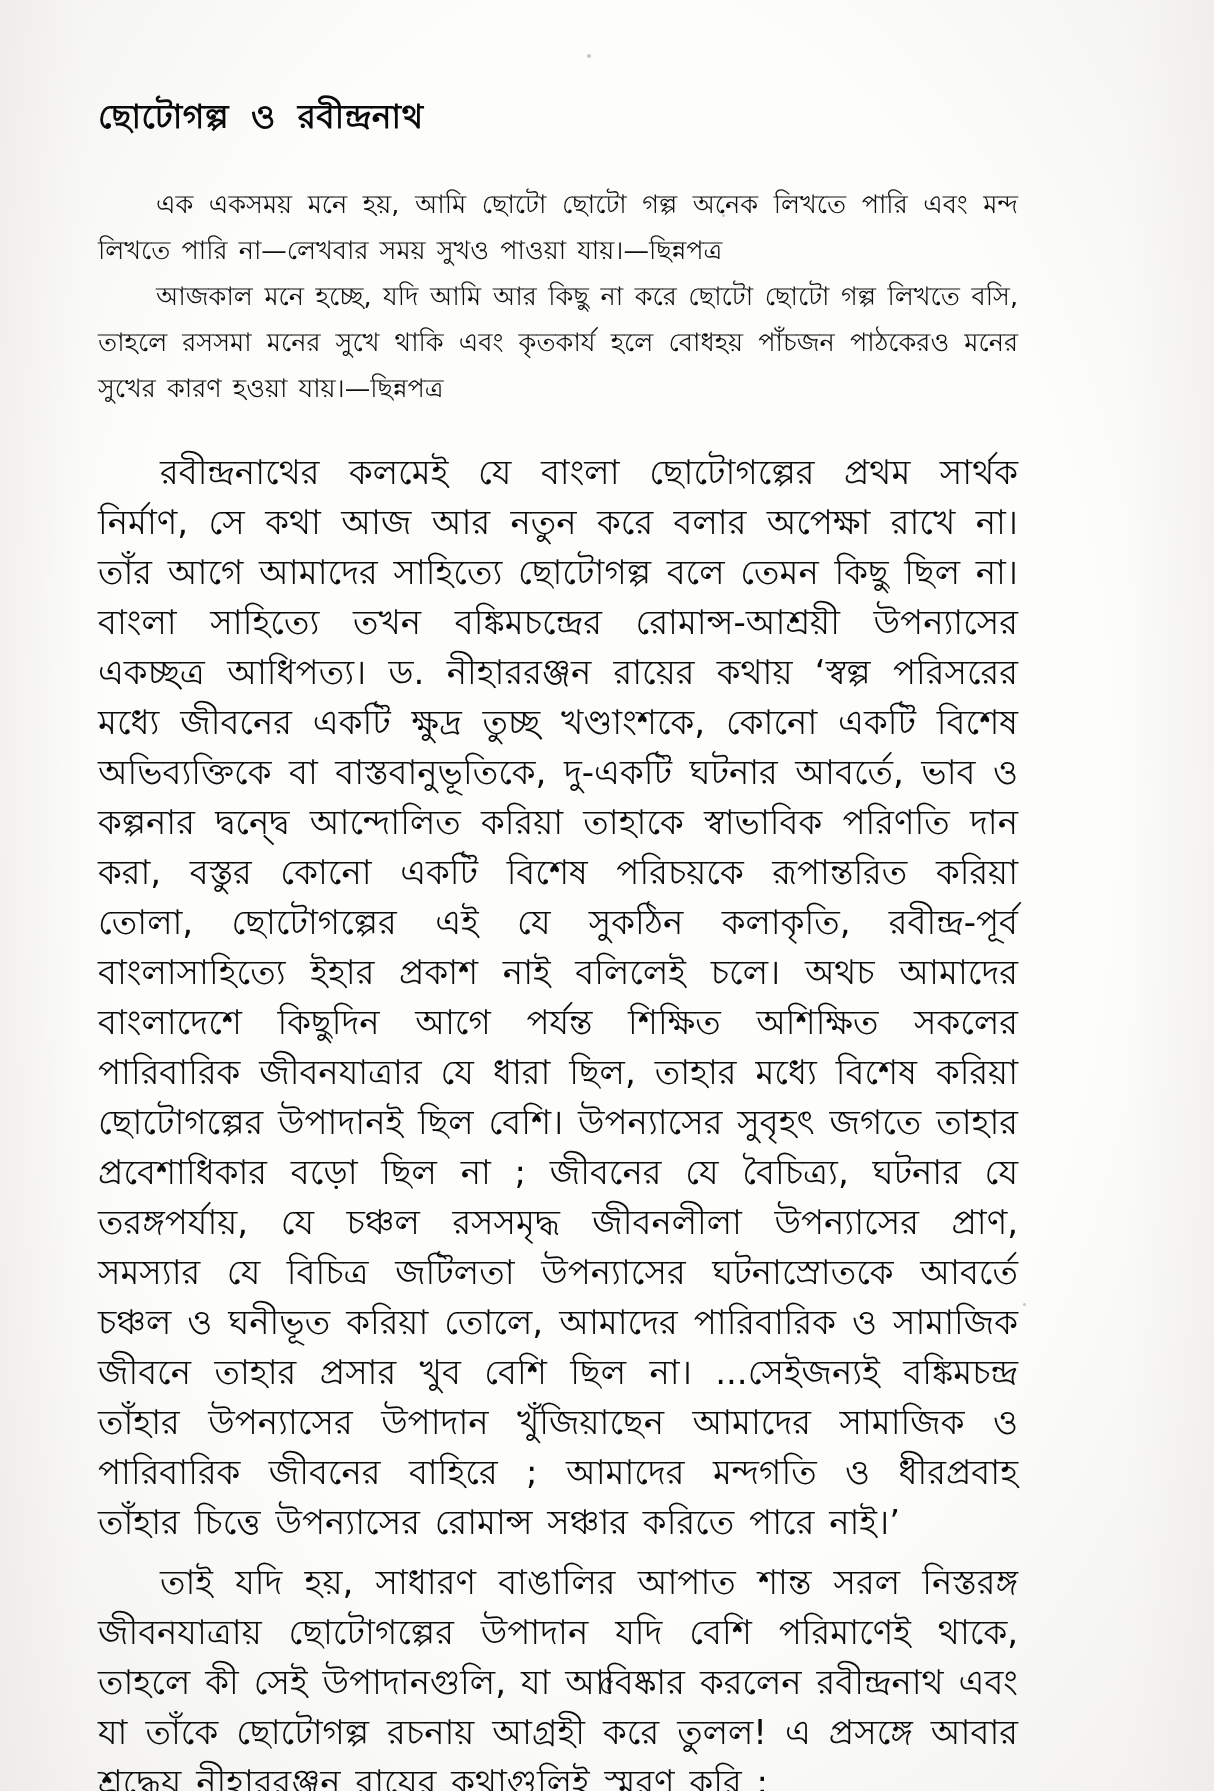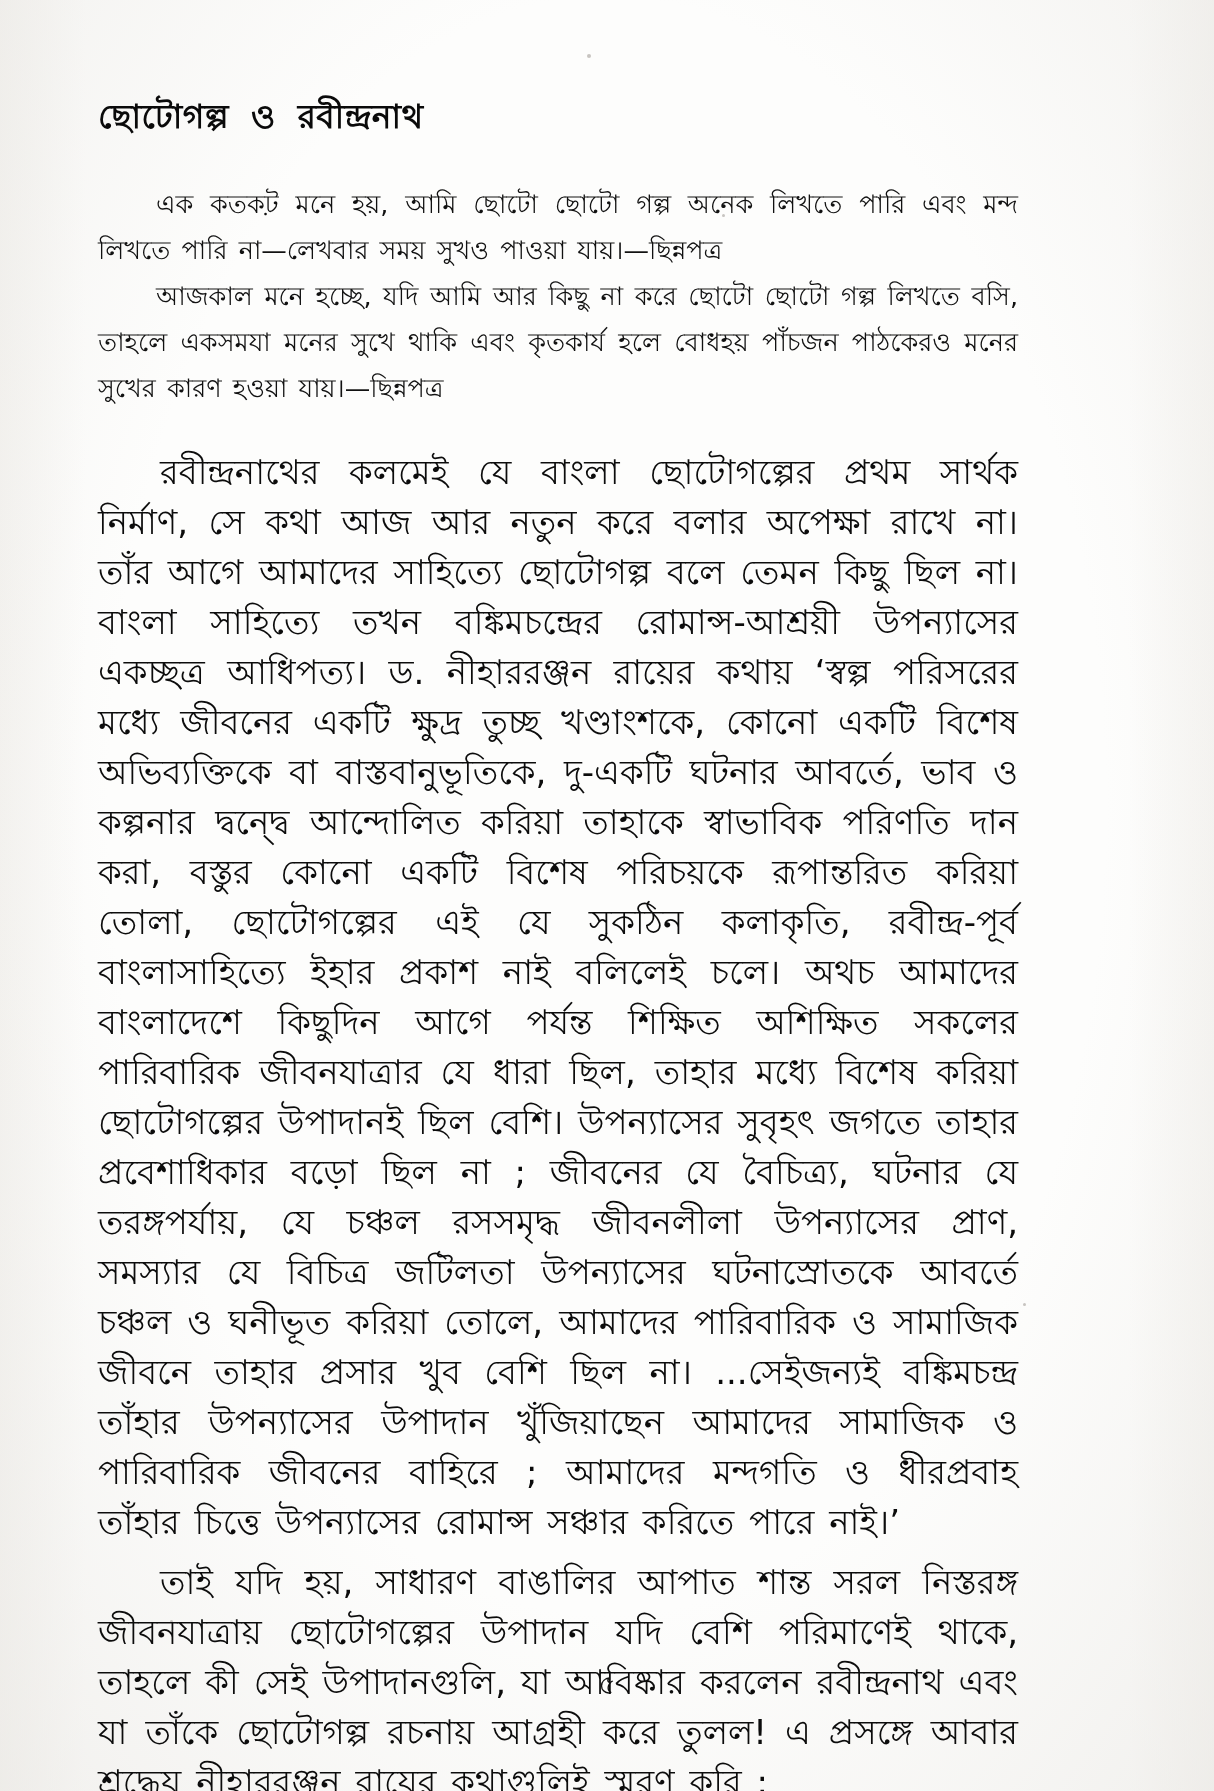--- a/index.html
+++ b/index.html
@@ -110,24 +110,24 @@
   <div class="speck" style="left:1002px; top:1073px; width:3px; height:3px;"></div>
   <div class="speck" style="left:1023px; top:1303px; width:3px; height:3px;"></div>
   <div class="speck" style="left:170px; top:1620px; width:3px; height:3px;"></div>
 
   <div class="content">
 
     <h1 class="doc-title">ছোটোগল্প ও রবীন্দ্রনাথ</h1>
 
     <div class="epigraph-block">
       <div class="epigraph first">
-        <p>এক কতকট় মনে হয়, আমি ছোটো ছোটো গল্প অনেক লিখতে পারি এবং মন্দ লিখতে পারি না—লেখবার সময় সুখও পাওয়া যায়।—ছিন্নপত্র</p>
+        <p>এক একসময় মনে হয়, আমি ছোটো ছোটো গল্প অনেক লিখতে পারি এবং মন্দ লিখতে পারি না—লেখবার সময় সুখও পাওয়া যায়।—ছিন্নপত্র</p>
       </div>
       <div class="epigraph">
-        <p>আজকাল মনে হচ্ছে, যদি আমি আর কিছু না করে ছোটো ছোটো গল্প লিখতে বসি, তাহলে একসমযা মনের সুখে থাকি এবং কৃতকার্য হলে বোধহয় পাঁচজন পাঠকেরও মনের সুখের কারণ হওয়া যায়।—ছিন্নপত্র</p>
+        <p>আজকাল মনে হচ্ছে, যদি আমি আর কিছু না করে ছোটো ছোটো গল্প লিখতে বসি, তাহলে রসসমা মনের সুখে থাকি এবং কৃতকার্য হলে বোধহয় পাঁচজন পাঠকেরও মনের সুখের কারণ হওয়া যায়।—ছিন্নপত্র</p>
       </div>
     </div>
 
     <div class="body-para">
       <p>রবীন্দ্রনাথের কলমেই যে বাংলা ছোটোগল্পের প্রথম সার্থক নির্মাণ, সে কথা আজ আর নতুন করে বলার অপেক্ষা রাখে না। তাঁর আগে আমাদের সাহিত্যে ছোটোগল্প বলে তেমন কিছু ছিল না। বাংলা সাহিত্যে তখন বঙ্কিমচন্দ্রের রোমান্স-আশ্রয়ী উপন্যাসের একচ্ছত্র আধিপত্য। ড. নীহাররঞ্জন রায়ের কথায় ‘স্বল্প পরিসরের মধ্যে জীবনের একটি ক্ষুদ্র তুচ্ছ খণ্ডাংশকে, কোনো একটি বিশেষ অভিব্যক্তিকে বা বাস্তবানুভূতিকে, দু-একটি ঘটনার আবর্তে, ভাব ও কল্পনার দ্বন্দ্বে আন্দোলিত করিয়া তাহাকে স্বাভাবিক পরিণতি দান করা, বস্তুর কোনো একটি বিশেষ পরিচয়কে রূপান্তরিত করিয়া তোলা, ছোটোগল্পের এই যে সুকঠিন কলাকৃতি, রবীন্দ্র-পূর্ব বাংলাসাহিত্যে ইহার প্রকাশ নাই বলিলেই চলে। অথচ আমাদের বাংলাদেশে কিছুদিন আগে পর্যন্ত শিক্ষিত অশিক্ষিত সকলের পারিবারিক জীবনযাত্রার যে ধারা ছিল, তাহার মধ্যে বিশেষ করিয়া ছোটোগল্পের উপাদানই ছিল বেশি। উপন্যাসের সুবৃহৎ জগতে তাহার প্রবেশাধিকার বড়ো ছিল না ; জীবনের যে বৈচিত্র্য, ঘটনার যে তরঙ্গপর্যায়, যে চঞ্চল রসসমৃদ্ধ জীবনলীলা উপন্যাসের প্রাণ, সমস্যার যে বিচিত্র জটিলতা উপন্যাসের ঘটনাস্রোতকে আবর্তে চঞ্চল ও ঘনীভূত করিয়া তোলে, আমাদের পারিবারিক ও সামাজিক জীবনে তাহার প্রসার খুব বেশি ছিল না। ...সেইজন্যই বঙ্কিমচন্দ্র তাঁহার উপন্যাসের উপাদান খুঁজিয়াছেন আমাদের সামাজিক ও পারিবারিক জীবনের বাহিরে ; আমাদের মন্দগতি ও ধীরপ্রবাহ তাঁহার চিত্তে উপন্যাসের রোমান্স সঞ্চার করিতে পারে নাই।’</p>
     </div>
 
     <div class="para-gap"></div>
 
     <div class="body-para">

